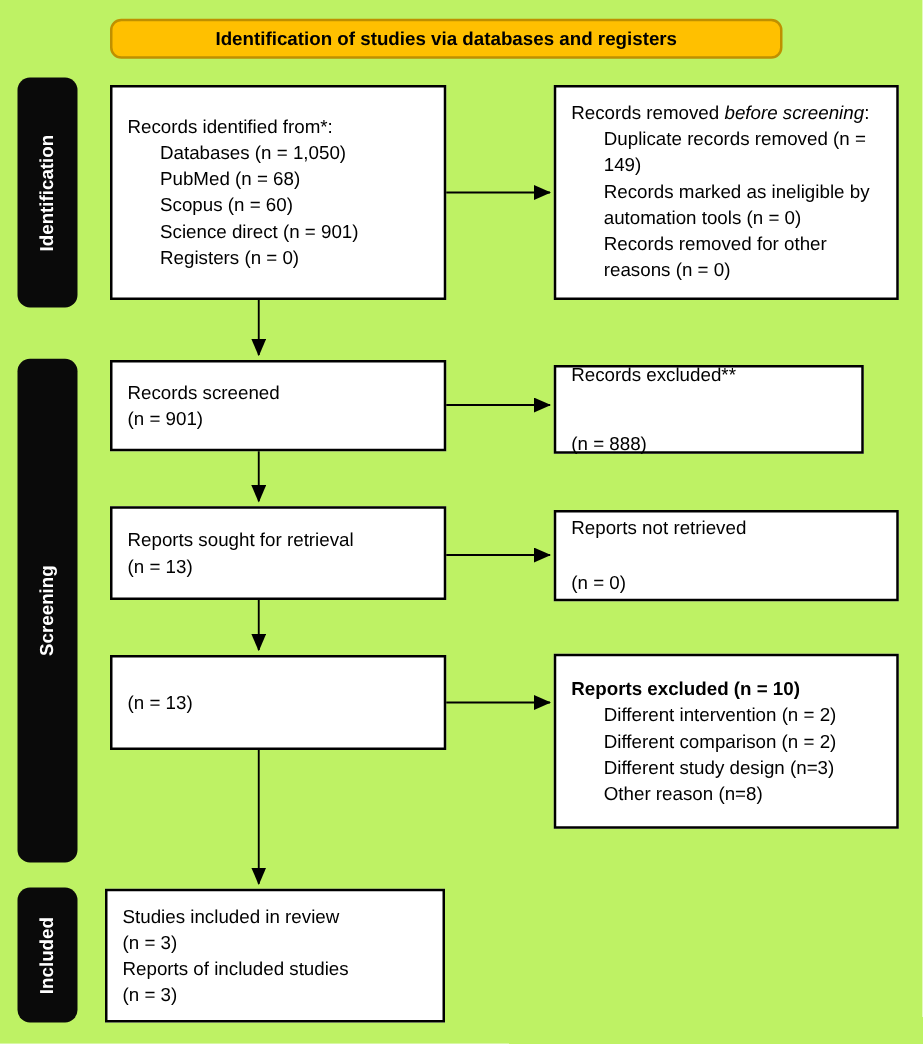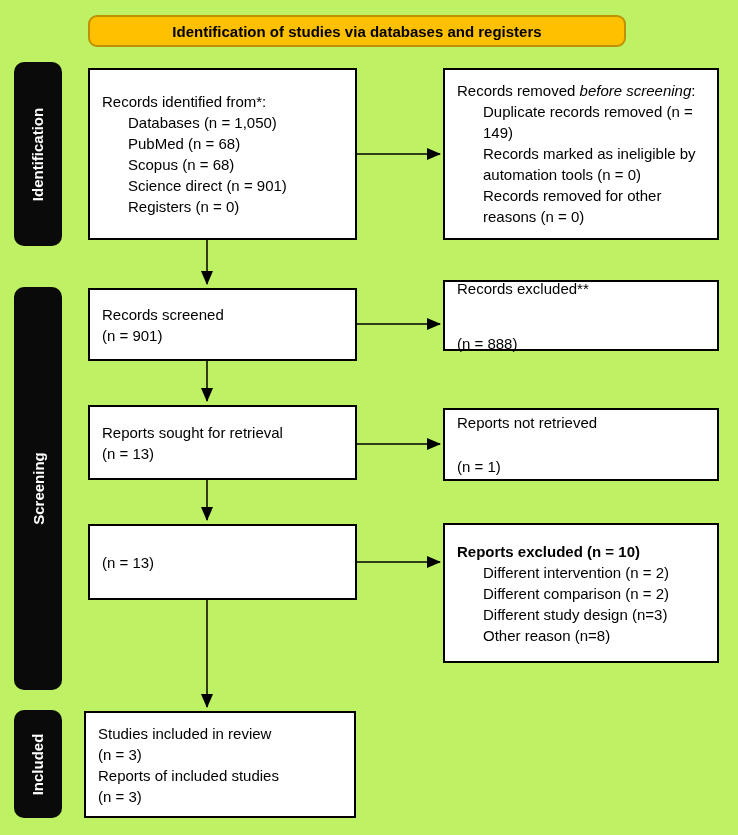--- a/index.html
+++ b/index.html
@@ -27,21 +27,21 @@
   .box{
     position:absolute;background:#ffffff;border:2px solid #000000;box-sizing:border-box;
     display:flex;flex-direction:column;justify-content:center;
     padding:6px 12px;
   }
   .box .indent{margin-left:26px;}
   .box .bold{font-weight:bold;}
   .b-identified{left:88px;top:68px;width:269px;height:172px;}
   .b-removed{left:443px;top:68px;width:276px;height:172px;justify-content:flex-start;padding-top:10px;}
   .b-screened{left:88px;top:288px;width:269px;height:73px;}
-  .b-records-excluded{left:443px;top:280px;width:276px;height:71px;gap:34px;}
+  .b-records-excluded{left:443px;top:292px;width:248px;height:71px;gap:34px;}
   .b-sought{left:88px;top:405px;width:269px;height:75px;}
   .b-not-retrieved{left:443px;top:408px;width:276px;height:73px;gap:23px;}
   .b-assessed{left:88px;top:524px;width:269px;height:76px;}
   .b-reports-excluded{left:443px;top:523px;width:276px;height:140px;}
   .b-included{left:84px;top:711px;width:272px;height:107px;}
   svg.arrows{position:absolute;left:0;top:0;pointer-events:none;}
 </style>
 </head>
 <body>
 
@@ -58,21 +58,21 @@
     <span>Screening</span>
   </div>
   <div class="sidebar sb-included">
     <span>Included</span>
   </div>
 
   <div class="box b-identified">
     <div>Records identified from*:</div>
     <div class="indent">Databases (n = 1,050)</div>
     <div class="indent">PubMed (n = 68)</div>
-    <div class="indent">Scopus (n = 68)</div>
+    <div class="indent">Scopus (n = 60)</div>
     <div class="indent">Science direct (n = 901)</div>
     <div class="indent">Registers (n = 0)</div>
   </div>
 
   <div class="box b-removed">
     <div><span>Records removed </span><i>before screening</i><span>:</span></div>
     <div class="indent">Duplicate records removed (n = 149)</div>
     <div class="indent">Records marked as ineligible by automation tools (n = 0)</div>
     <div class="indent">Records removed for other reasons (n = 0)</div>
   </div>
@@ -87,21 +87,21 @@
     <div>(n = 888)</div>
   </div>
 
   <div class="box b-sought">
     <div>Reports sought for retrieval</div>
     <div>(n = 13)</div>
   </div>
 
   <div class="box b-not-retrieved">
     <div>Reports not retrieved</div>
-    <div>(n = 1)</div>
+    <div>(n = 0)</div>
   </div>
 
   <div class="box b-assessed">
     <div>(n = 13)</div>
   </div>
 
   <div class="box b-reports-excluded">
     <div class="bold">Reports excluded (n = 10)</div>
     <div class="indent">Different intervention (n = 2)</div>
     <div class="indent">Different comparison (n = 2)</div>

